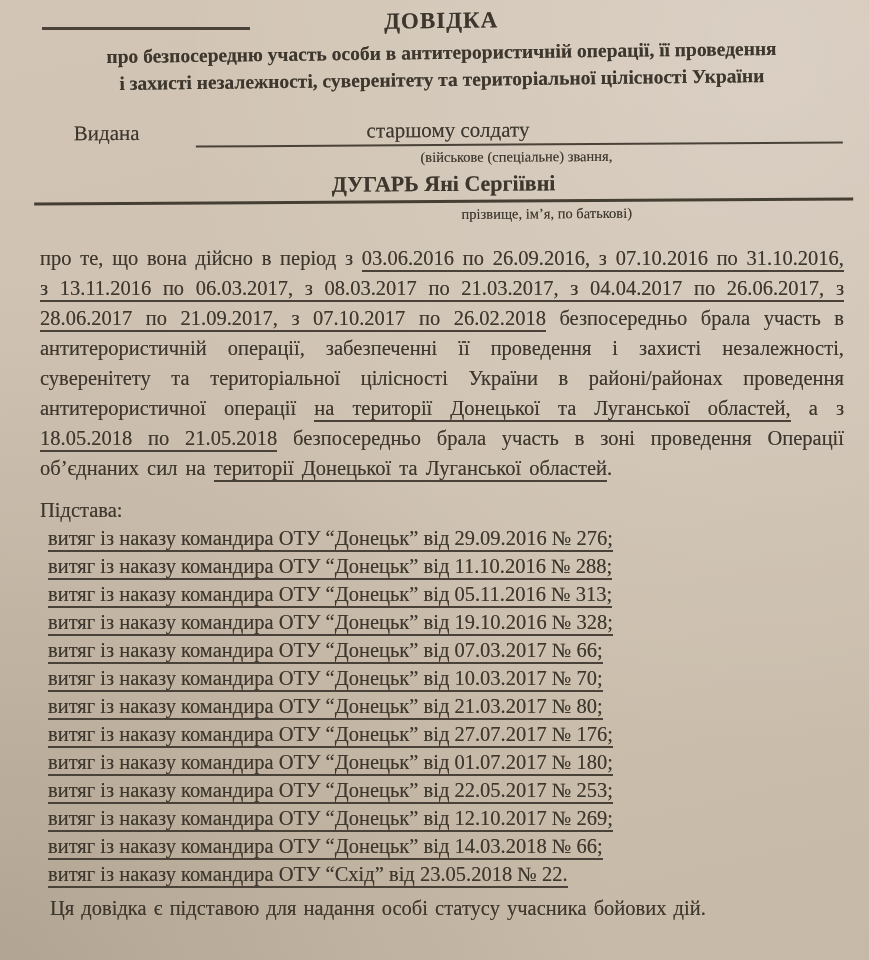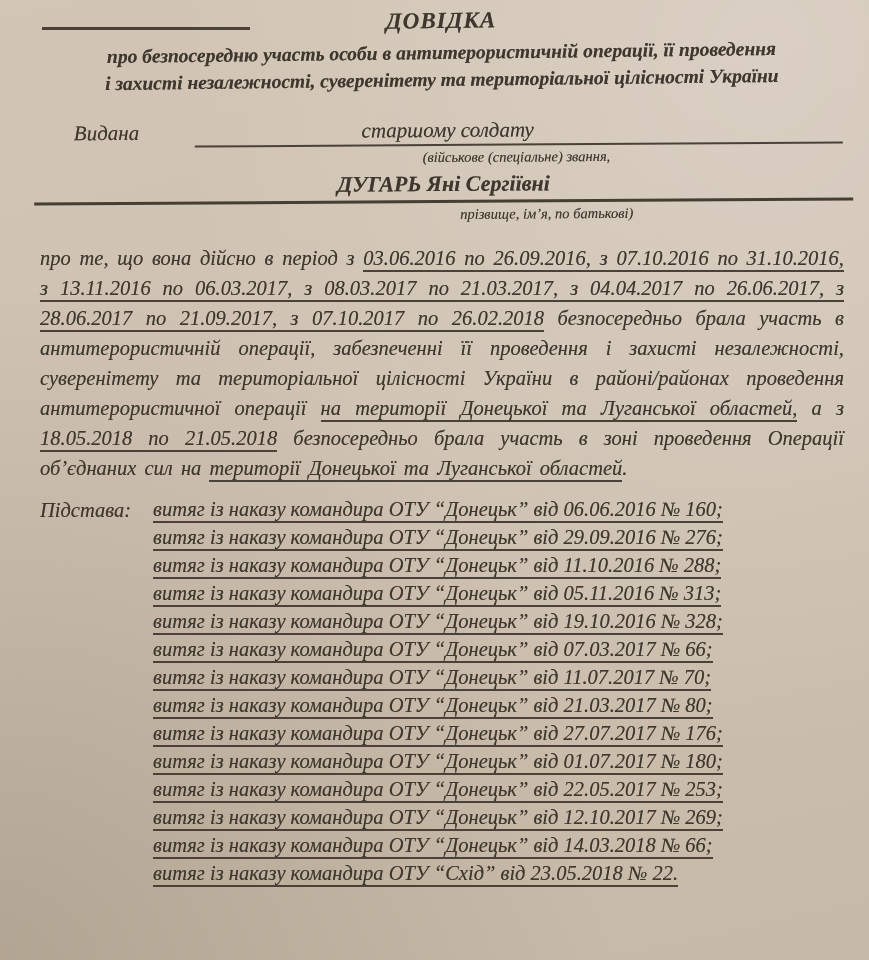--- a/index.html
+++ b/index.html
@@ -12,21 +12,20 @@
     position: relative;
     width: 869px; height: 960px;
     background:
       radial-gradient(ellipse at 88% 6%, rgba(255,255,255,0.20), rgba(255,255,255,0) 55%),
       radial-gradient(ellipse at 0% 100%, rgba(88,72,50,0.20), rgba(88,72,50,0) 50%),
       linear-gradient(168deg, #d2c5b5 0%, #cec1b1 50%, #c6b9a7 100%);
     color: #3e372d;
     box-sizing: border-box;
     padding: 8px 26px 0 40px;
     text-shadow: 0 0 0.6px rgba(62,55,45,0.55);
-    font-style: italic;
   }
   .hdr { transform: rotate(-0.7deg); }
   .blank-line {
     position: absolute; top: 27px; left: 42px;
     width: 208px; border-top: 3px solid #4a4238;
   }
   .title {
     text-align: center; font-weight: bold;
     font-size: 23px; line-height: 26px; letter-spacing: 1px;
   }
@@ -53,21 +52,21 @@
     margin-left: -6px; margin-right: -10px;
   }
   .caption-name { padding-left: 210px; }
   .para {
     margin-top: 20px;
     font-size: 20.5px; line-height: 30px;
     text-align: justify; word-spacing: 3px;
     width: 804px;
   }
   .u { border-bottom: 2px solid #4a4238; padding-bottom: 0.5px; }
-  .basis { margin-top: 12px; display: flex; font-size: 20.5px; }
+  .basis { margin-top: 12px; display: flex; font-size: 20.5px; flex-direction: column; }
   .basis-label { flex: 0 0 auto; padding: 1px 14px 0 0; line-height: 28px; }
   .basis-list { flex: 1 1 auto; padding-left: 8px; }
   .basis-item { line-height: 28px; white-space: nowrap; }
   .footer-note {
     margin-top: 7px; font-size: 20.5px; line-height: 27px;
     padding-left: 10px; word-spacing: 2px;
   }
 </style>
 </head>
 <body>
@@ -92,31 +91,31 @@
     <div class="caption caption-rank">(військове (спеціальне) звання,</div>
     <div class="name-line"><span>ДУГАРЬ Яні Сергіївні</span></div>
     <div class="caption caption-name">прізвище, ім’я, по батькові)</div>
   </div>
 
   <div class="para"><span>про те, що вона дійсно в період з </span><span class="u">03.06.2016  по 26.09.2016, з 07.10.2016 по 31.10.2016, з 13.11.2016 по 06.03.2017, з 08.03.2017 по 21.03.2017, з 04.04.2017 по 26.06.2017,  з 28.06.2017  по 21.09.2017,  з  07.10.2017  по 26.02.2018</span><span> безпосередньо брала участь в антитерористичній операції, забезпеченні її проведення і захисті незалежності, суверенітету та територіальної цілісності України в районі/районах проведення антитерористичної операції </span><span class="u">на території Донецької та Луганської областей,</span><span> а з </span><span class="u">18.05.2018 по 21.05.2018</span><span> безпосередньо брала участь в зоні проведення Операції об’єднаних сил на </span><span class="u">території Донецької та Луганської областей</span><span>.</span></div>
 
   <div class="basis">
     <div class="basis-label">Підстава:</div>
     <div class="basis-list">
-        <div class="basis-item"><span class="u">витяг із наказу командира ОТУ “Донецьк” від 06.06.2016 № 160;</span></div>
         <div class="basis-item"><span class="u">витяг із наказу командира ОТУ “Донецьк” від 29.09.2016 № 276;</span></div>
         <div class="basis-item"><span class="u">витяг із наказу командира ОТУ “Донецьк” від 11.10.2016 № 288;</span></div>
         <div class="basis-item"><span class="u">витяг із наказу командира ОТУ “Донецьк” від 05.11.2016 № 313;</span></div>
         <div class="basis-item"><span class="u">витяг із наказу командира ОТУ “Донецьк” від 19.10.2016 № 328;</span></div>
         <div class="basis-item"><span class="u">витяг із наказу командира ОТУ “Донецьк” від 07.03.2017 № 66;</span></div>
-        <div class="basis-item"><span class="u">витяг із наказу командира ОТУ “Донецьк” від 11.07.2017 № 70;</span></div>
+        <div class="basis-item"><span class="u">витяг із наказу командира ОТУ “Донецьк” від 10.03.2017 № 70;</span></div>
         <div class="basis-item"><span class="u">витяг із наказу командира ОТУ “Донецьк” від 21.03.2017 № 80;</span></div>
         <div class="basis-item"><span class="u">витяг із наказу командира ОТУ “Донецьк” від 27.07.2017 № 176;</span></div>
         <div class="basis-item"><span class="u">витяг із наказу командира ОТУ “Донецьк” від 01.07.2017 № 180;</span></div>
         <div class="basis-item"><span class="u">витяг із наказу командира ОТУ “Донецьк” від 22.05.2017 № 253;</span></div>
         <div class="basis-item"><span class="u">витяг із наказу командира ОТУ “Донецьк” від 12.10.2017 № 269;</span></div>
         <div class="basis-item"><span class="u">витяг із наказу командира ОТУ “Донецьк” від 14.03.2018 № 66;</span></div>
         <div class="basis-item"><span class="u">витяг із наказу командира ОТУ “Схід” від 23.05.2018 № 22.</span></div>
       </div>
   </div>
 
+  <div class="footer-note">Ця довідка є підставою для надання особі статусу учасника бойових дій.</div>
 
 </div>
 
 </body></html>

